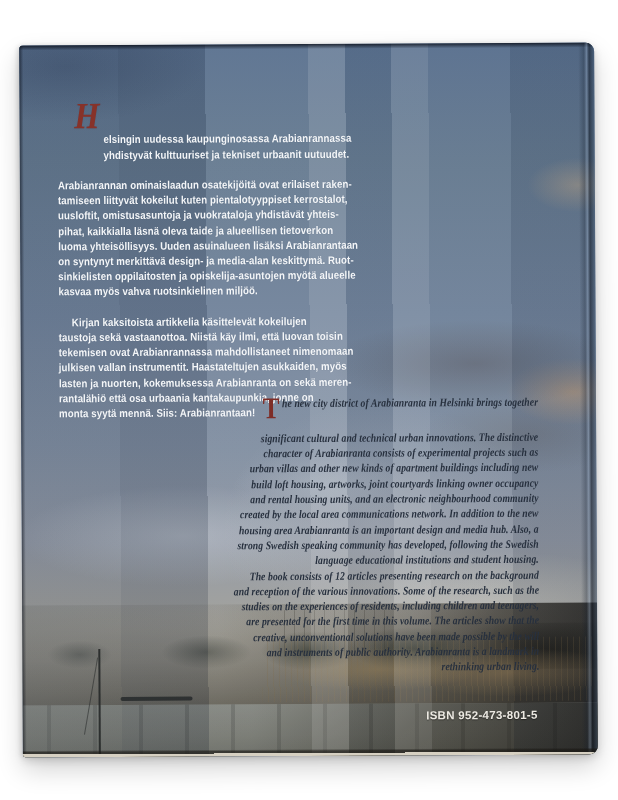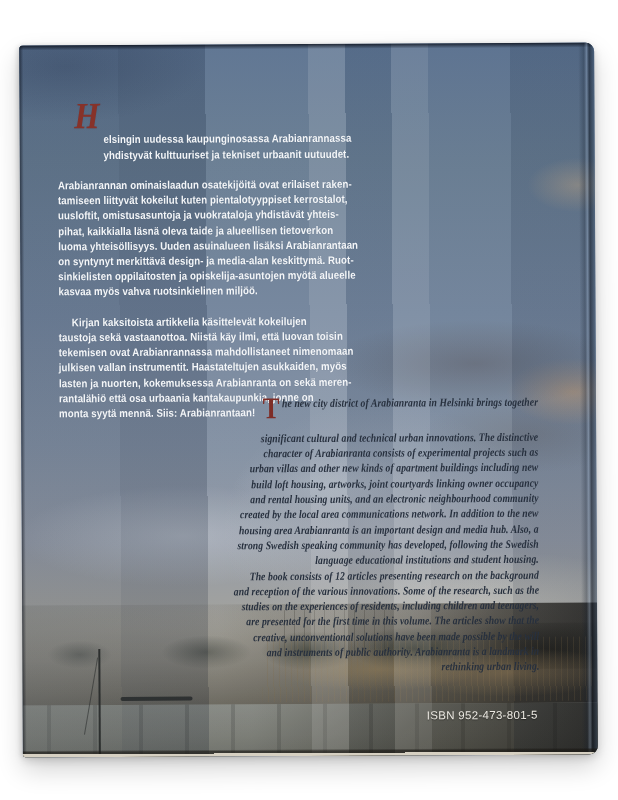--- a/index.html
+++ b/index.html
@@ -121,21 +121,21 @@
     text-align:right;color:#27303e;
     font-family:"Liberation Serif",serif;font-style:italic;font-weight:bold;
     font-size:11.5px;line-height:15.3px;white-space:pre-line;letter-spacing:0.1px;
   }
   .dropcap-t{
     font-style:normal;font-weight:bold;color:#7e2d27;
     font-size:30px;line-height:15.3px;vertical-align:-11px;margin-right:3px;
   }
   .isbn{
     position:absolute;right:60px;top:666px;
-    color:#ece9e2;font-size:11.5px;font-weight:normal;letter-spacing:0.3px;
+    color:#ece9e2;font-size:11.5px;font-weight:bold;letter-spacing:0.3px;
     text-shadow:0 1px 1px rgba(0,0,0,0.4);
   }
 </style>
 </head>
 <body>
 
 <div class="stage">
   <div class="book">
 
     <div class="cover-photo"></div>

